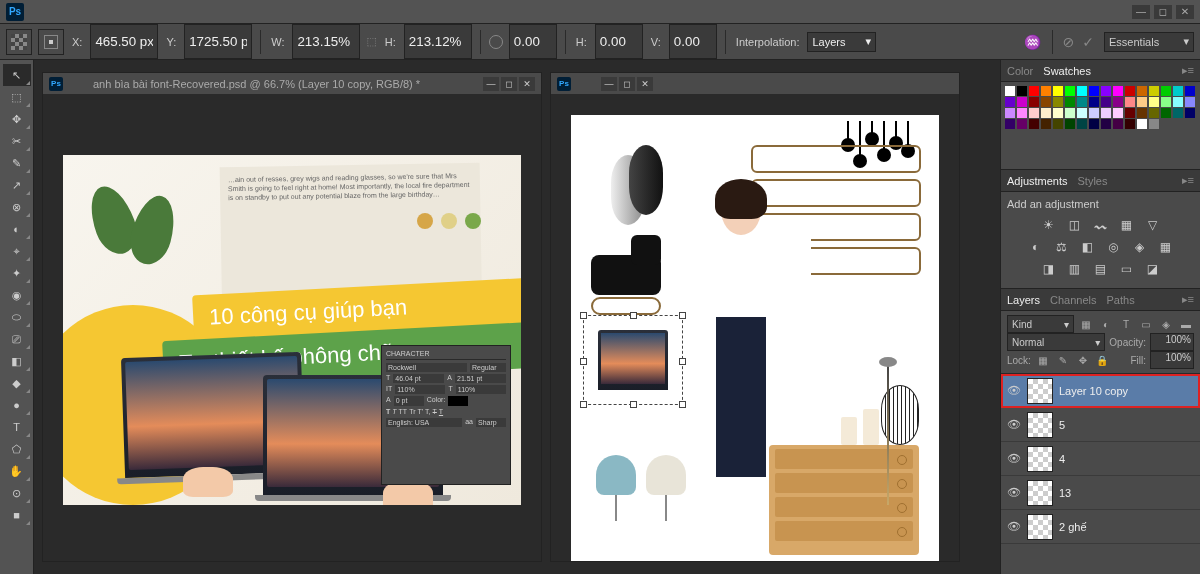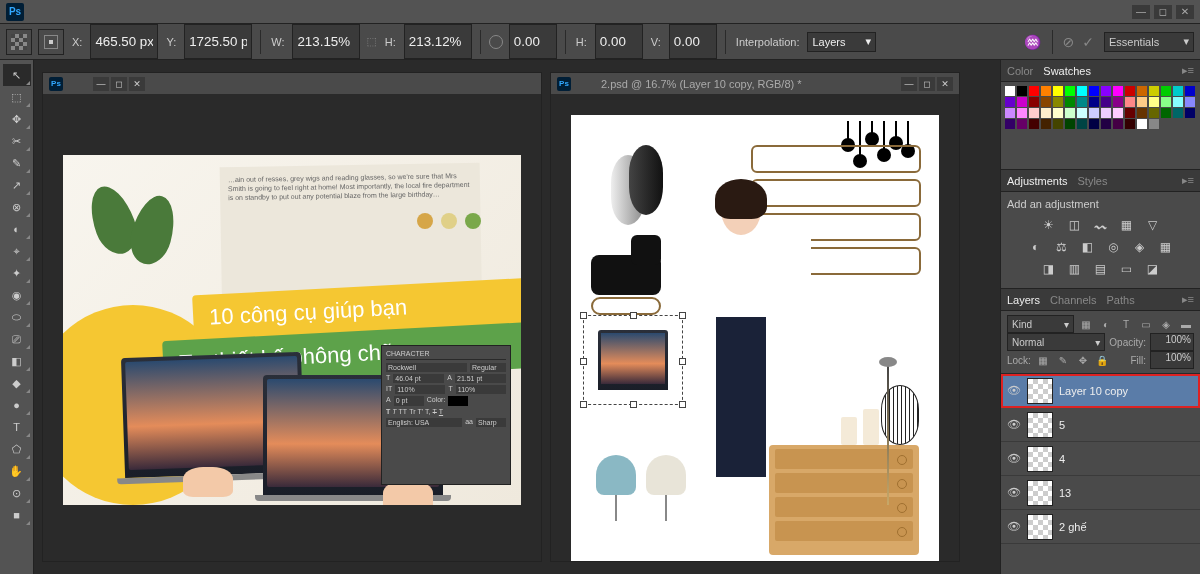--- a/index.html
+++ b/index.html
@@ -203,20 +203,21 @@
       <div class="tool">⬠<div class="tool-corner"></div></div>
       <div class="tool">✋<div class="tool-corner"></div></div>
       <div class="tool">⊙<div class="tool-corner"></div></div>
       <div class="tool">■<div class="tool-corner"></div></div>
     </div>
 
   <div class="docarea">
     <div class="docwin doc1">
       <div class="doctab">
         <div class="ps-logo">Ps</div>
+        <span class="doctab-title">anh bìa bài font-Recovered.psd @ 66.7% (Layer 10 copy, RGB/8) *</span>
         <div class="doctab-ctrl">
             <span>—</span>
             <span>◻</span>
             <span>✕</span>
           </div>
       </div>
       <div class="canvas-wrap">
         <div class="canvas1">
           <div class="paper-bg"></div>
           <div class="newspaper">…ain out of
@@ -282,21 +283,20 @@
                 <div style="width:30px;background:#3a3a3a;padding:1px 2px">Sharp</div>
               </div>
           </div>
         </div>
       </div>
     </div>
 
     <div class="docwin doc2" style="position:relative">
       <div class="doctab">
         <div class="ps-logo">Ps</div>
-        <span class="doctab-title">2.psd @ 16.7% (Layer 10 copy, RGB/8) *</span>
         <div class="doctab-ctrl">
             <span>—</span>
             <span>◻</span>
             <span>✕</span>
           </div>
       </div>
       <div class="ruler-h"></div>
       <div class="ruler-v"></div>
       <div class="canvas-wrap" style="padding:20px 20px 10px 20px">
         <div class="canvas2">

